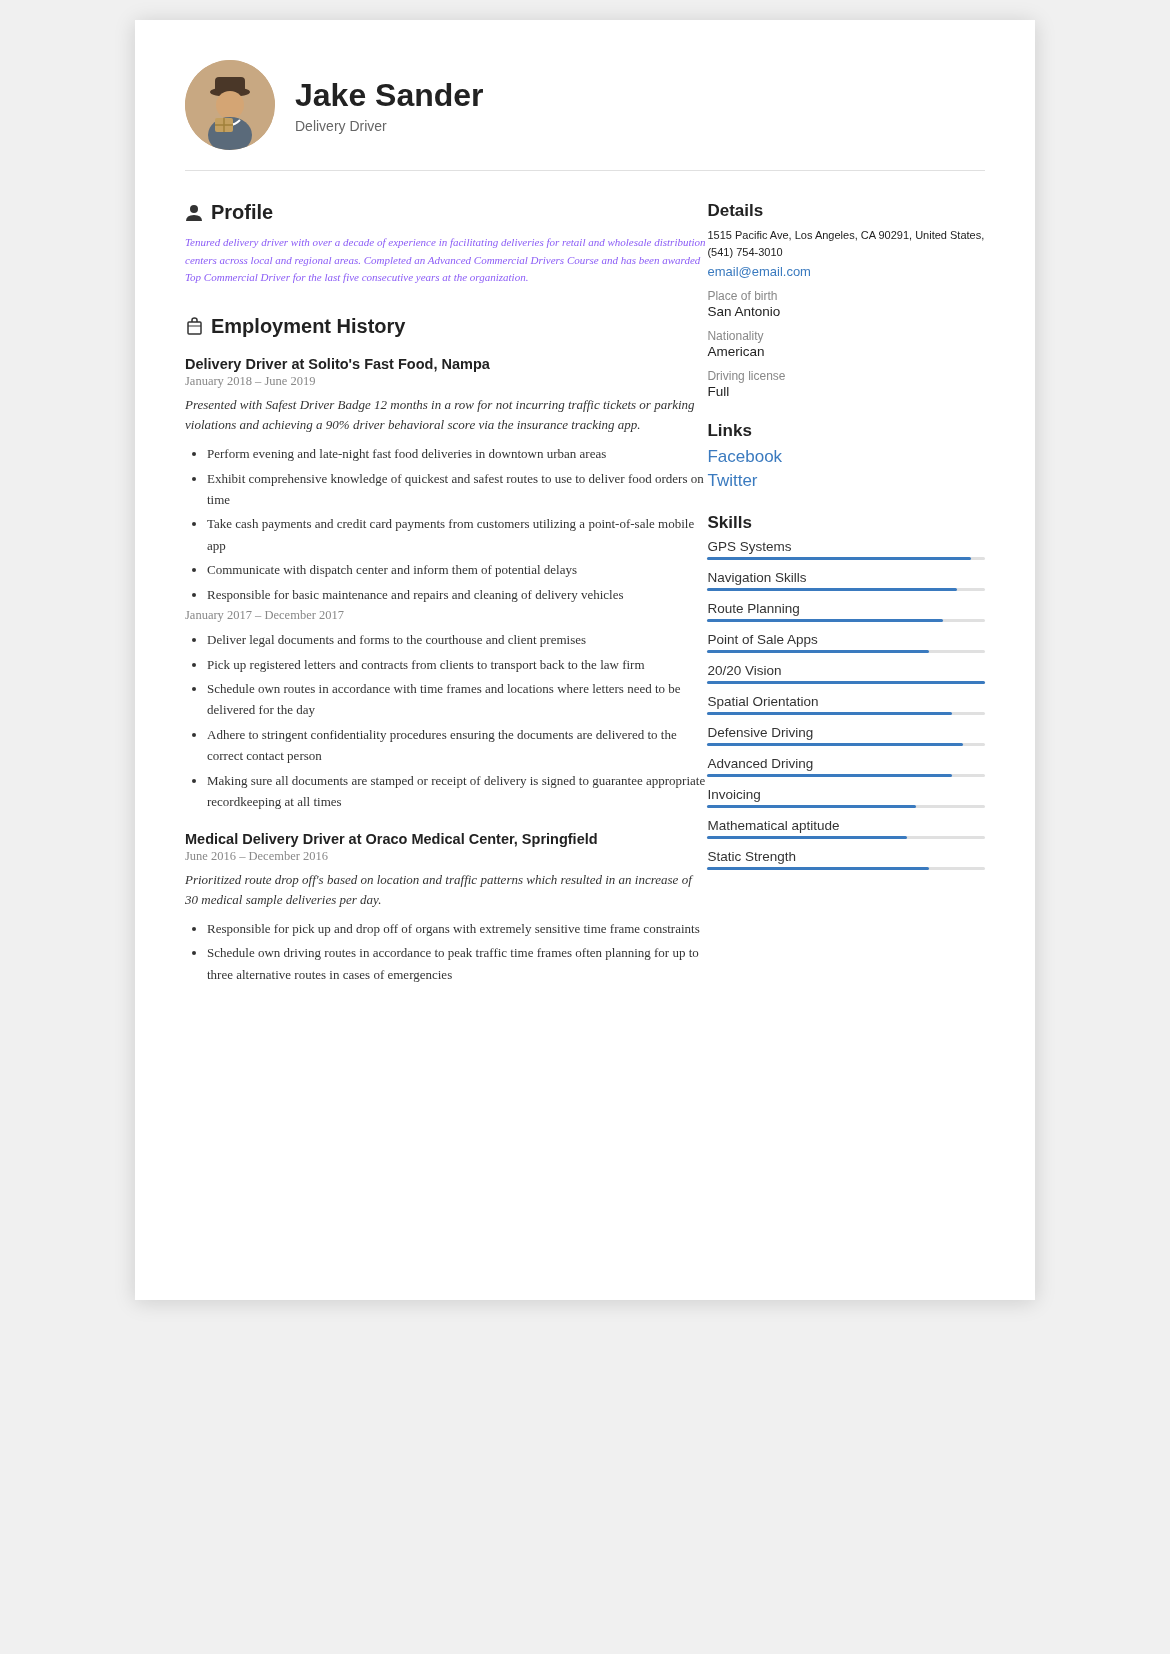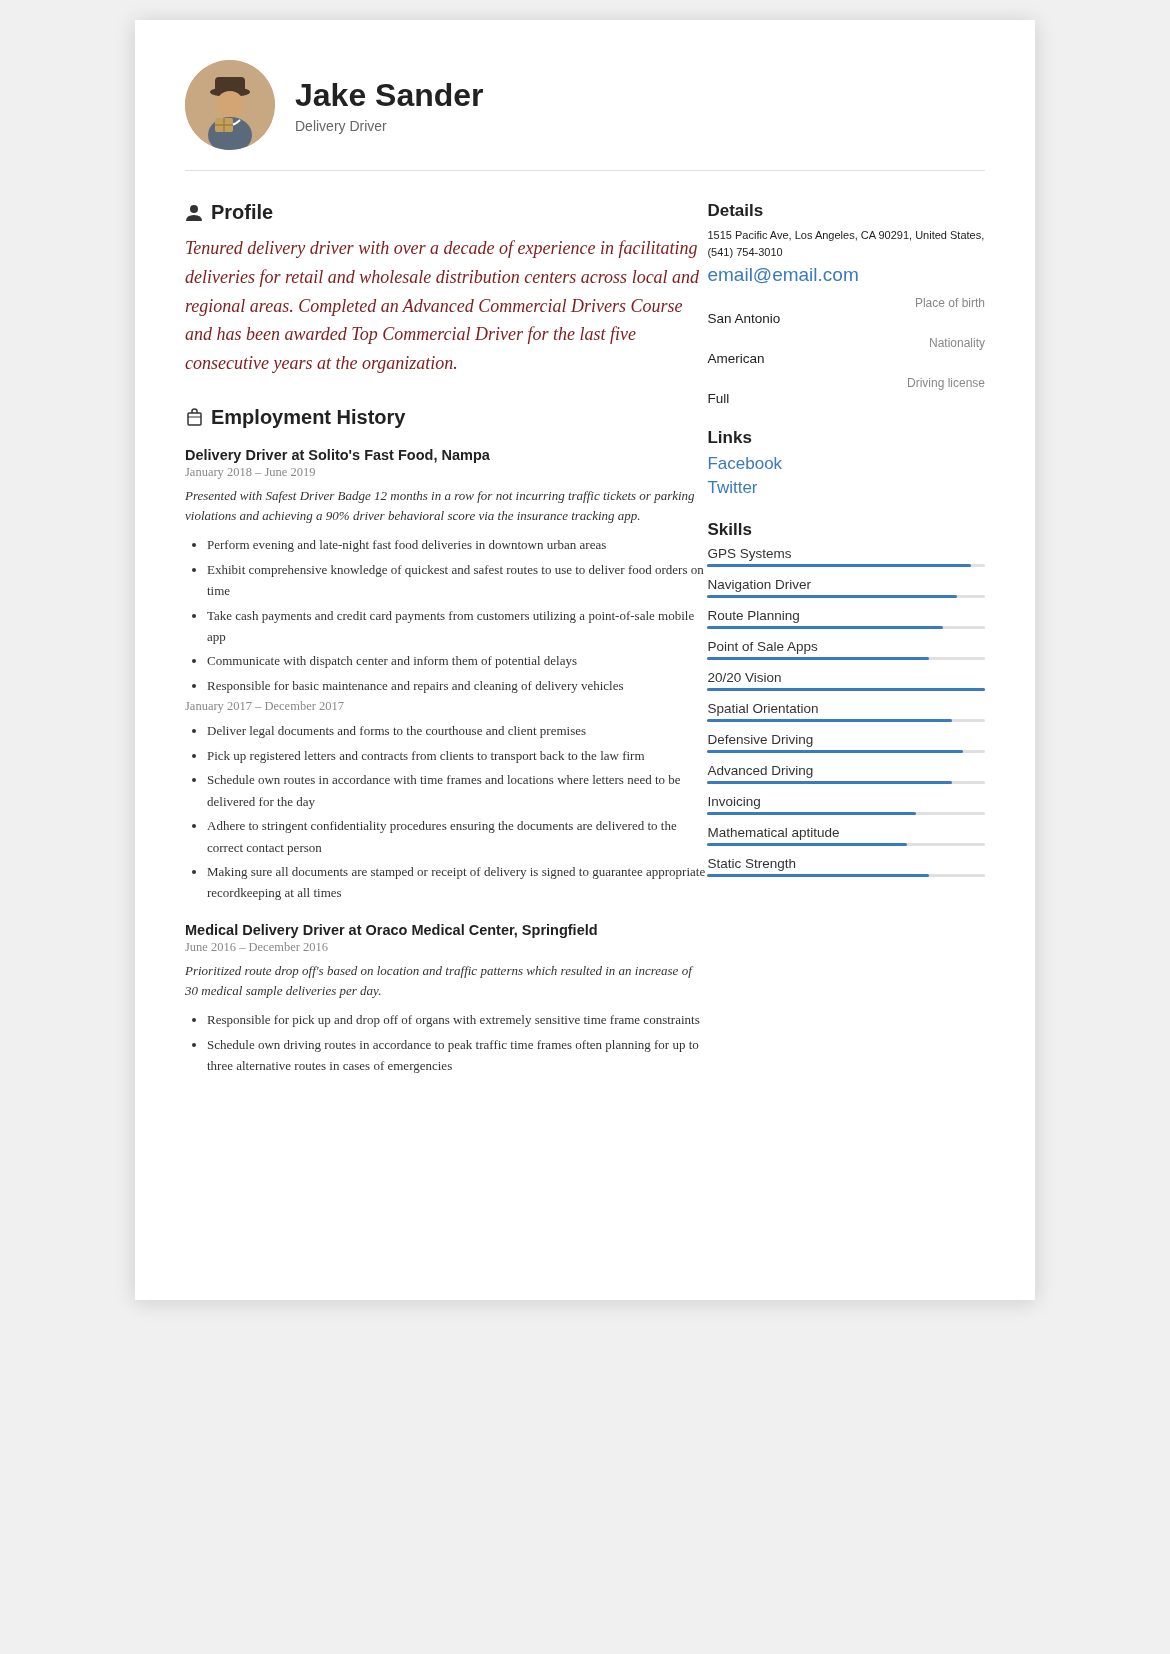--- a/index.html
+++ b/index.html
@@ -88,22 +88,22 @@
     .section-title {
       font-size: 20px;
       font-weight: bold;
       color: #222;
       font-family: Arial, sans-serif;
     }
 
     
     .profile-text {
       font-style: italic;
-      font-size: 18px;
-      color: #7f1d1d;
+      font-size: 11px;
+      color: #8b5cf6;
       line-height: 1.6;
     }
 
     
     .job-title {
       font-size: 14.5px;
       font-weight: bold;
       color: #222;
       margin-top: 18px;
       font-family: Arial, sans-serif;
@@ -141,30 +141,29 @@
       margin-bottom: 6px;
       margin-top: 22px;
     }
     .right-section-title:first-child { margin-top: 0; }
 
     .detail-label {
       font-size: 12px;
       color: #888;
       margin-top: 10px;
       font-family: Arial, sans-serif;
-      text-align: right;
     }
     .detail-value {
       font-size: 13.5px;
       color: #222;
       margin-top: 1px;
       font-family: Arial, sans-serif;
     }
     .detail-email {
-      font-size: 19px;
+      font-size: 13px;
       color: #3a7abf;
       margin-top: 4px;
       font-family: Arial, sans-serif;
     }
     .detail-address {
       font-size: 11px;
       color: #222;
       line-height: 1.5;
       font-family: Arial, sans-serif;
     }
@@ -310,21 +309,21 @@
 
       <div class="right-section-title">Skills</div>
 
       <div class="skill-item">
         <div class="skill-name">GPS Systems</div>
         <div class="skill-bar-bg">
             <div class="skill-bar-fill" style="width:95%"></div>
           </div>
       </div>
       <div class="skill-item">
-        <div class="skill-name">Navigation Driver</div>
+        <div class="skill-name">Navigation Skills</div>
         <div class="skill-bar-bg">
             <div class="skill-bar-fill" style="width:90%"></div>
           </div>
       </div>
       <div class="skill-item">
         <div class="skill-name">Route Planning</div>
         <div class="skill-bar-bg">
             <div class="skill-bar-fill" style="width:85%"></div>
           </div>
       </div>

